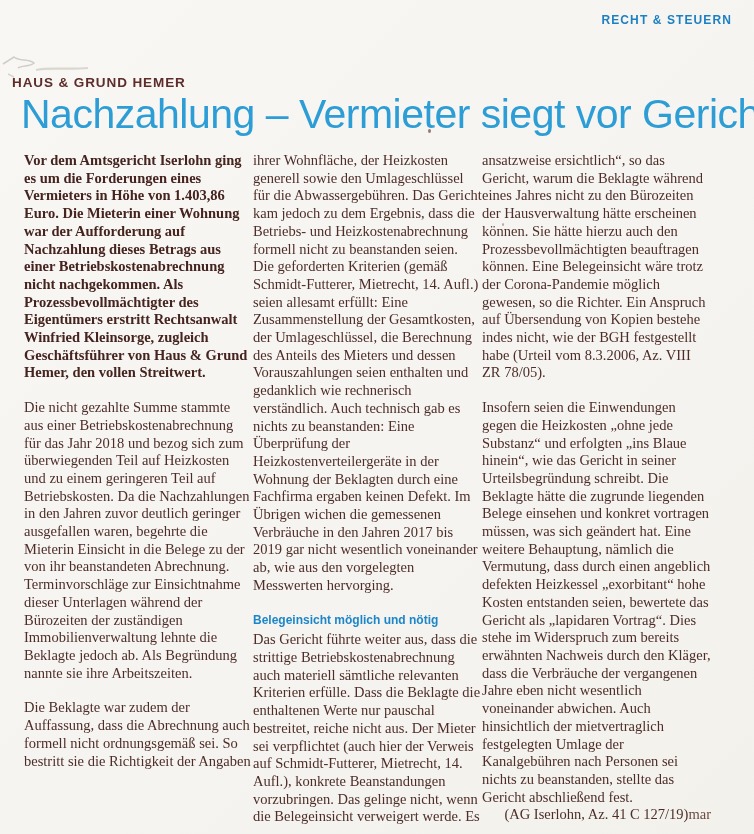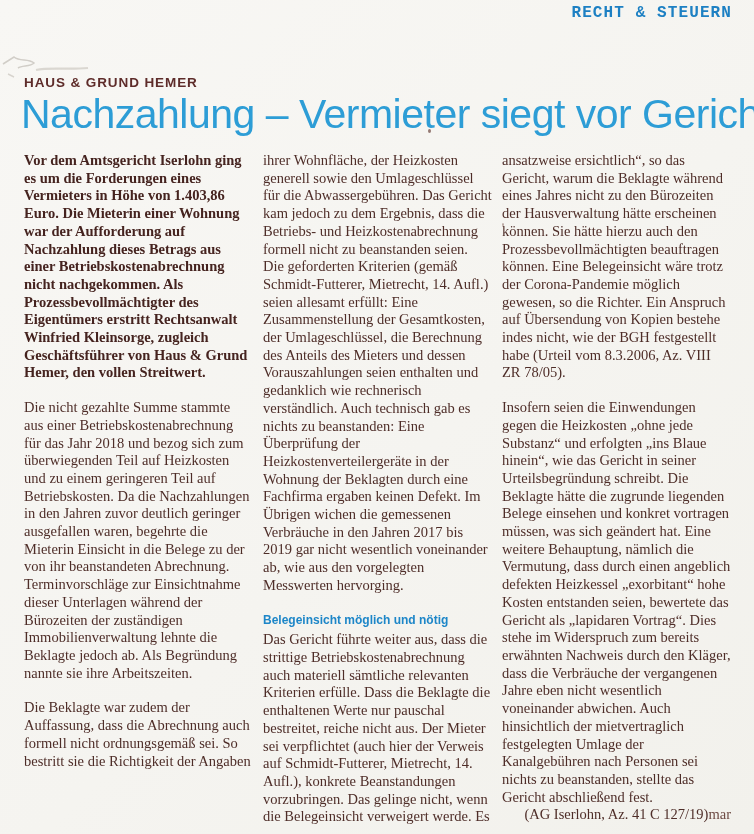--- a/index.html
+++ b/index.html
@@ -8,42 +8,42 @@
     background:#e9e7e3;
     font-family:"Liberation Serif", serif;
   }
   .page{
     position:relative;
     width:754px;height:834px;
     overflow:hidden;
     background:linear-gradient(135deg,#f8f7f4 0%,#f5f4f0 55%,#f2f1ec 100%);
   }
   .section-label{
-    position:absolute;top:4px;right:22px;
-    font-family:Liberation Mono, monospace;
-    font-weight:bold;font-size:16px;letter-spacing:1.1px;
+    position:absolute;top:13px;right:22px;
+    font-family:Liberation Sans, sans-serif;
+    font-weight:bold;font-size:12px;letter-spacing:1.1px;
     color:#1d80c3;
   }
   .kicker{
-    position:absolute;top:75px;left:24px;
+    position:absolute;top:75px;left:12px;
     font-family:"Liberation Sans", sans-serif;
     font-weight:bold;font-size:13.5px;letter-spacing:0.9px;
     color:#5e2c2a;
   }
   .title{
     position:absolute;top:92px;left:21px;width:720px;
     font-family:"Liberation Sans", sans-serif;
     font-weight:300;font-size:41px;line-height:44px;
     letter-spacing:-0.5px;
     color:#2d9dd6;
     white-space:nowrap;
   }
   .columns{
     position:absolute;top:152px;left:24px;width:708px;height:676px;
-    display:flex;gap:10px;
+    display:flex;gap:0;
   }
   .col{
     width:229px;height:676px;overflow:hidden;
     font-size:14.5px;line-height:17.7px;
     color:#4e2d28;
     text-align:left;
     hyphens:auto;
     -webkit-hyphens:auto;
   }
   .col p{margin:0 0 17px 0;}

